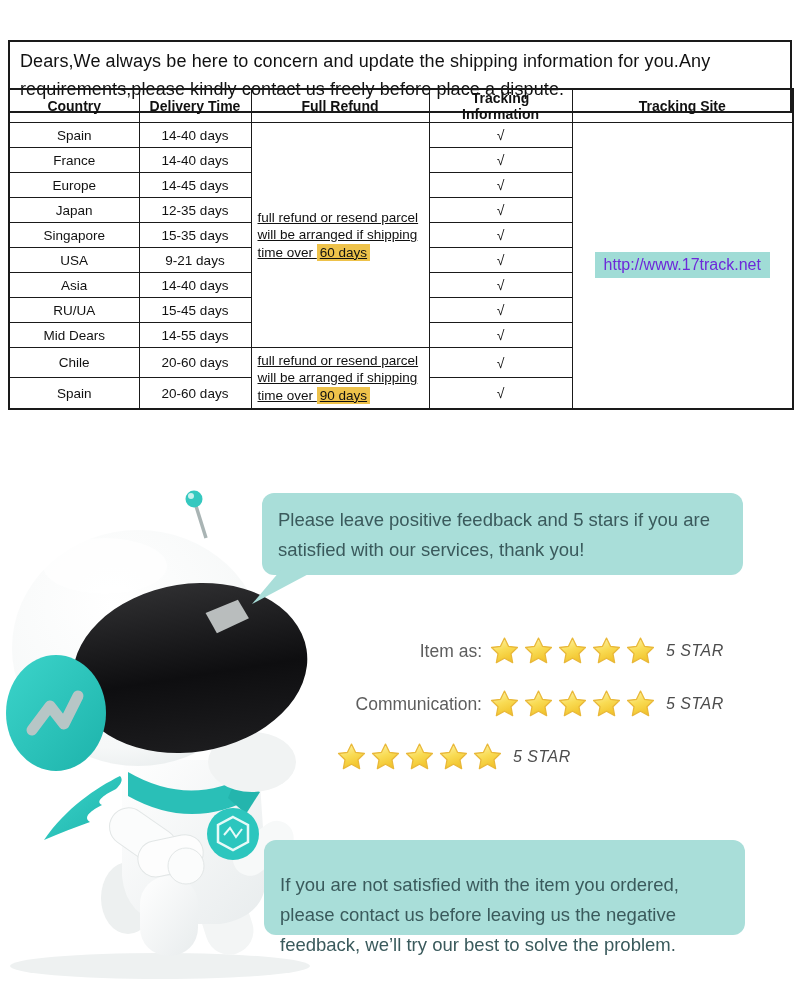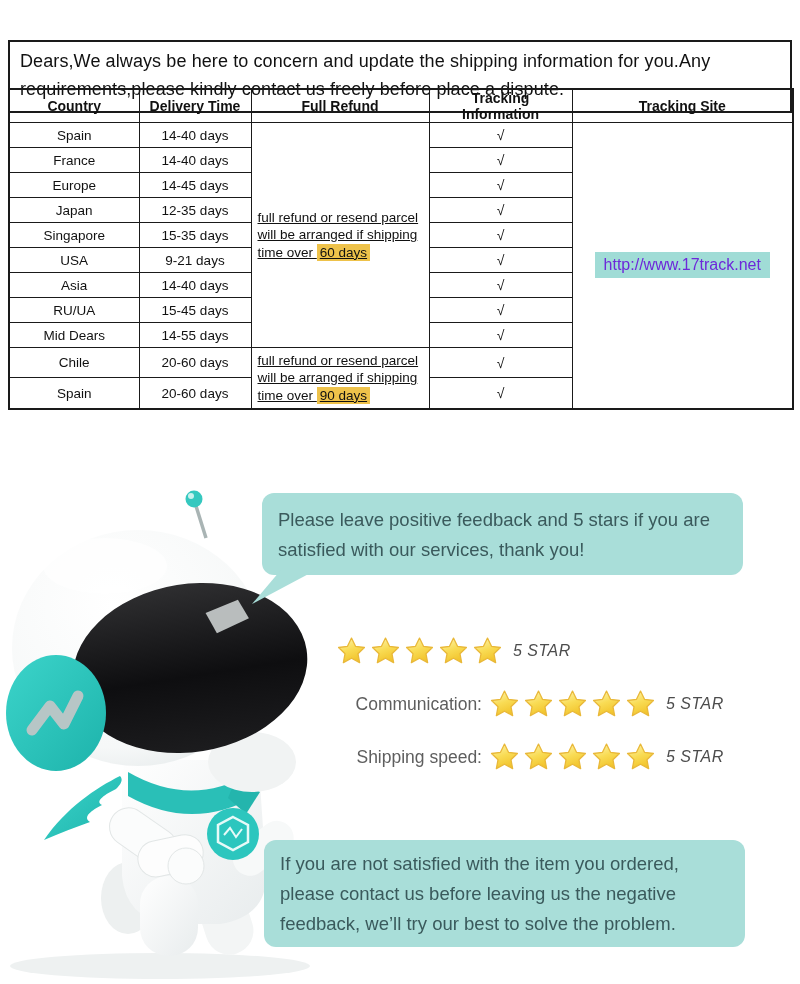--- a/index.html
+++ b/index.html
@@ -30,21 +30,21 @@
              display:inline-block;}
   .check{font-size:14px;}
 
   
   .bubble{position:absolute;background:#a9ded9;border-radius:12px;
           color:#3a5a5c;font-size:18.5px;line-height:30px;
           padding:12px 16px;box-sizing:border-box;}
   #bubble-top{left:262px;top:493px;width:481px;height:82px;}
   #bubble-top-tail{position:absolute;left:252px;top:570px;width:64px;height:34px;
           background:#a9ded9;clip-path:polygon(45% 0,100% 0,0 100%);}
-  #bubble-bottom{left:264px;top:840px;width:481px;height:107px;padding-top:9px;}
+  #bubble-bottom{left:264px;top:840px;width:481px;height:95px;padding-top:30px;}
 
   
   #ratings{position:absolute;left:336px;top:634px;width:400px;}
   .rating-row{display:flex;align-items:center;height:34px;margin-bottom:19px;}
   .rating-label{width:146px;text-align:right;font-size:17.5px;color:#5e5e5e;
                 padding-right:7px;white-space:nowrap;}
   .stars{display:flex;gap:3px;align-items:center;}
   .star{width:31px;height:31px;display:block;}
   .rating-value{margin-left:10px;font-size:16px;color:#4c4c4c;letter-spacing:.5px;
                 white-space:nowrap;font-style:italic;}
@@ -215,20 +215,21 @@
           <stop offset="55%" stop-color="#f9dc55"></stop>
           <stop offset="100%" stop-color="#f2c52e"></stop>
         </linearGradient>
         <symbol id="star-sym" viewBox="0 0 24 24">
           <path d="M12,1.6 L15.1,8 L22,8.9 L17,13.7 L18.3,20.6 L12,17.2 L5.7,20.6 L7,13.7 L2,8.9 L8.9,8 Z" fill="url(#starGrad)" stroke="#e9b839" stroke-width="1" stroke-linejoin="round"></path>
         </symbol>
       </defs>
     </svg>
 
     <div class="rating-row">
+      <span class="rating-label">Item as:</span>
       <span class="stars">
         <svg class="star">
             <use href="#star-sym"></use>
           </svg>
         <svg class="star">
             <use href="#star-sym"></use>
           </svg>
         <svg class="star">
             <use href="#star-sym"></use>
           </svg>
@@ -258,21 +259,20 @@
             <use href="#star-sym"></use>
           </svg>
         <svg class="star">
             <use href="#star-sym"></use>
           </svg>
       </span>
       <span class="rating-value">5 STAR</span>
     </div>
 
     <div class="rating-row">
-      <span class="rating-label">Shipping speed:</span>
       <span class="stars">
         <svg class="star">
             <use href="#star-sym"></use>
           </svg>
         <svg class="star">
             <use href="#star-sym"></use>
           </svg>
         <svg class="star">
             <use href="#star-sym"></use>
           </svg>

